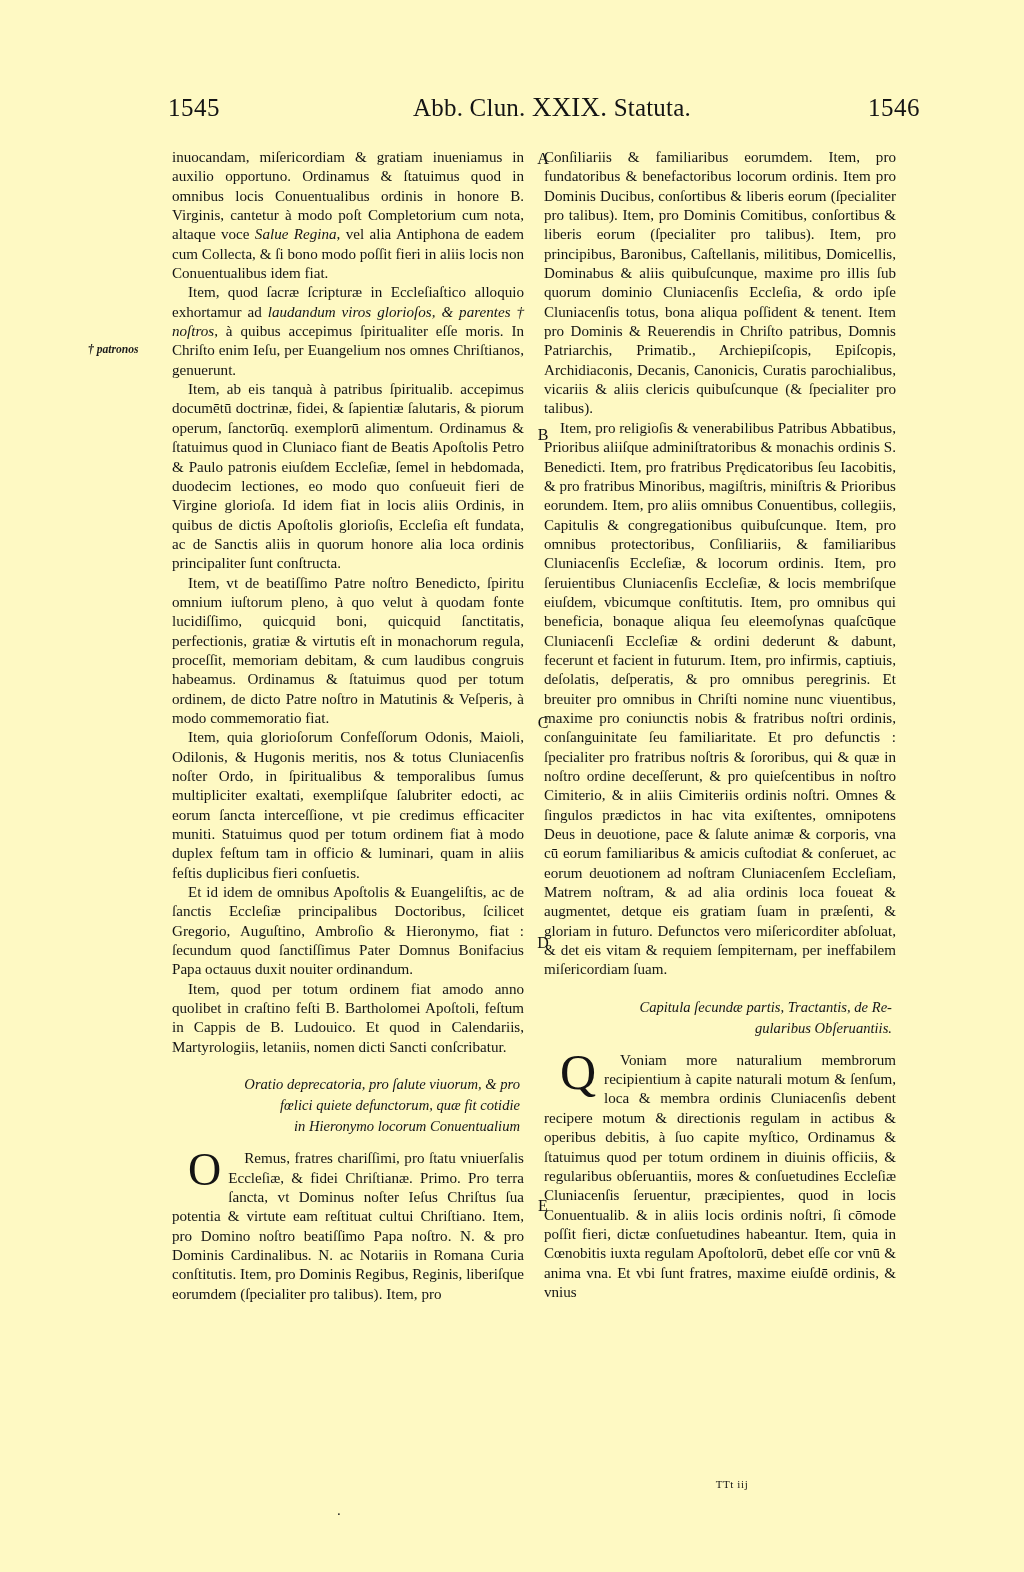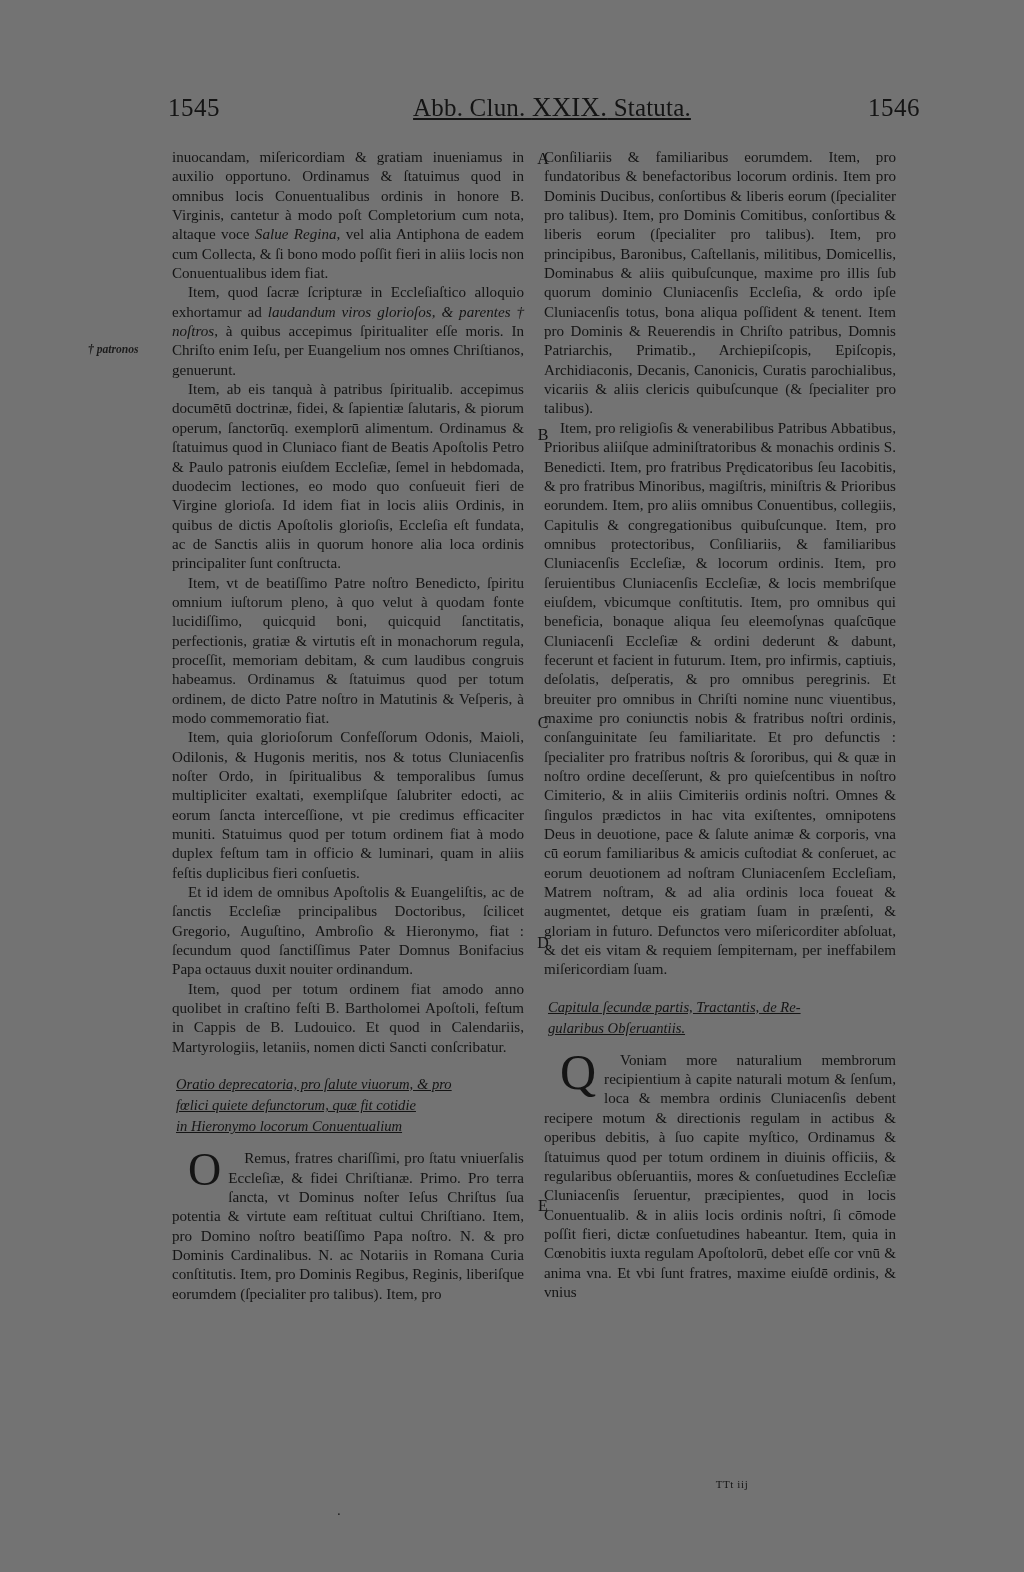--- a/index.html
+++ b/index.html
@@ -15,21 +15,21 @@
     font-family: "Liberation Serif", "DejaVu Serif", serif;
     color: #141414;
     overflow: hidden;
   }
 
   .page {
     position: absolute;
     left: 0; top: 0;
     width: 1024px;
     height: 1572px;
-    background: #737373;
+    background: #fef9c3;
   }
 
   
   .running-head {
     position: absolute;
     left: 168px;
     top: 92px;
     width: 752px;
     height: 34px;
     display: flex;
@@ -40,21 +40,20 @@
     font-size: 25px;
     letter-spacing: 0.5px;
     font-family: "Liberation Serif", serif;
   }
   .head-title {
     font-size: 25px;
     letter-spacing: 0.2px;
     margin-left: 34px;
     margin-right: 18px;
     white-space: nowrap;
-    text-decoration: underline;
   }
   .head-title .big {
     font-size: 27px;
   }
 
   
   .columns {
     position: absolute;
     left: 0;
     top: 148px;
@@ -76,27 +75,26 @@
     margin: 0;
     text-indent: 16px;
     text-align: justify;
   }
   .col p.noindent { text-indent: 0; }
 
   .it { font-style: italic; }
 
   
   .display-head {
-    text-align: left;
+    text-align: right;
     font-style: italic;
     font-size: 14.6px;
     line-height: 21px;
     text-indent: 0;
     margin: 17px 4px 12px 4px;
-    text-decoration: underline;
   }
 
   
   .dropcap-para {
     text-indent: 0;
     position: relative;
     min-height: 40px;
   }
   .dropcap {
     float: left;

